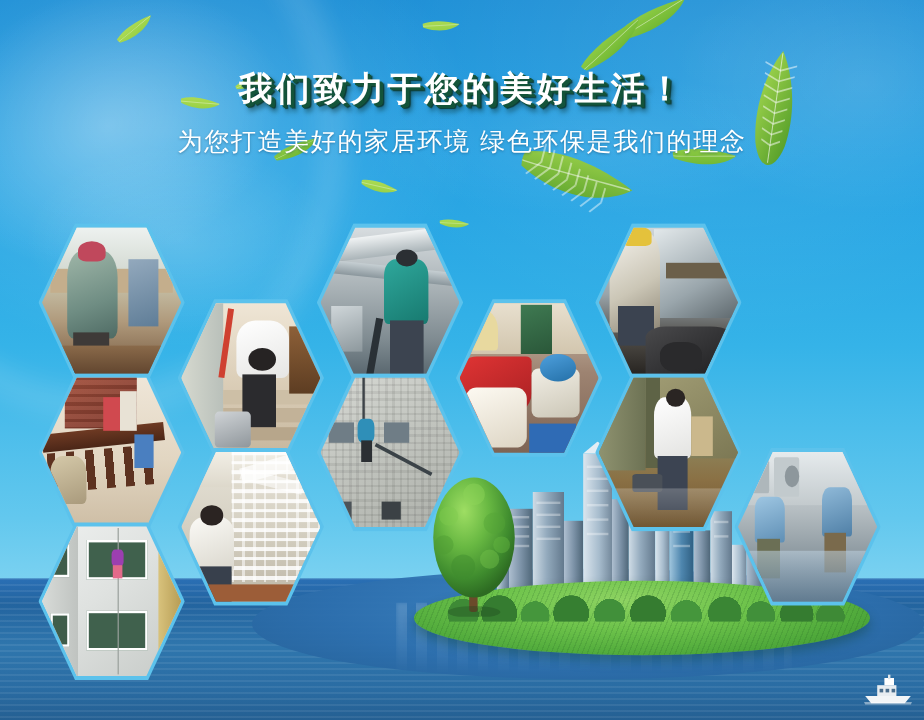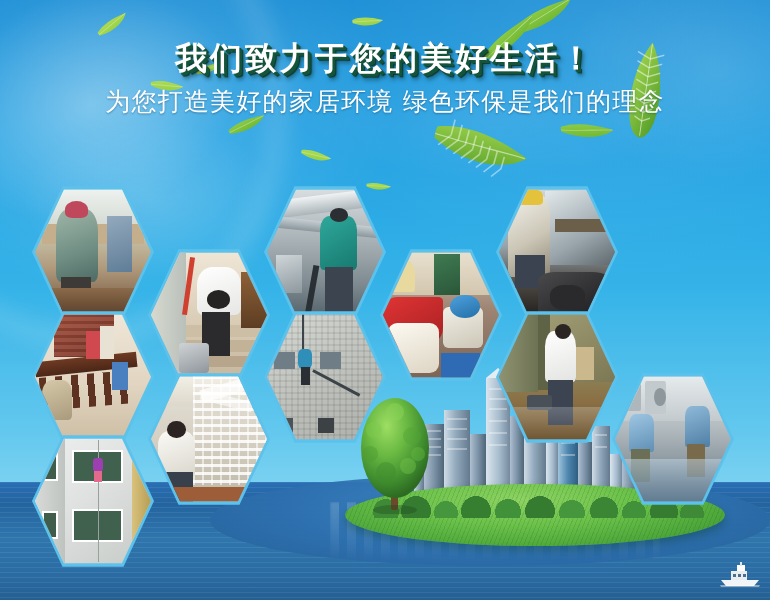--- a/index.html
+++ b/index.html
@@ -37,32 +37,32 @@
     background:
       radial-gradient(ellipse 150px 60px at 60px 115px, rgba(255,255,255,0.95), rgba(255,255,255,0) 72%),
       radial-gradient(ellipse 120px 48px at 170px 120px, rgba(255,255,255,0.9), rgba(255,255,255,0) 72%),
       radial-gradient(ellipse 110px 40px at 265px 124px, rgba(255,255,255,0.8), rgba(255,255,255,0) 72%),
       radial-gradient(ellipse 100px 34px at 330px 128px, rgba(255,255,255,0.55), rgba(255,255,255,0) 72%);
   }
 
   
   #headings { position:absolute; left:0; top:0; width:770px; text-align:center; z-index:40; }
   #title {
-    margin-top:36px;
-    font-size:32px; line-height:44px; font-weight:bold; color:#ffffff;
+    margin-top:52px;
+    font-size:28px; line-height:44px; font-weight:bold; color:#ffffff;
     letter-spacing:3px;
     text-shadow:
        2px 2px 0 #14543a,
        3px 3px 0 #14543a,
        4px 4px 1px rgba(8,45,30,.85),
        5px 6px 4px rgba(5,35,25,.55);
   }
   #subtitle {
     margin-top:10px;
-    font-size:25px; line-height:24px; color:#ffffff; letter-spacing:1.2px;
+    font-size:21px; line-height:24px; color:#ffffff; letter-spacing:1.2px;
     text-shadow:0 1px 2px rgba(10,60,95,.45);
   }
 
   
   .leaf { position:absolute; z-index:35; pointer-events:none; }
   .leaf svg { display:block; overflow:visible; }
 
   
   #hexgrid { position:absolute; left:0; top:0; width:770px; height:600px; z-index:30; }
   .hex {

